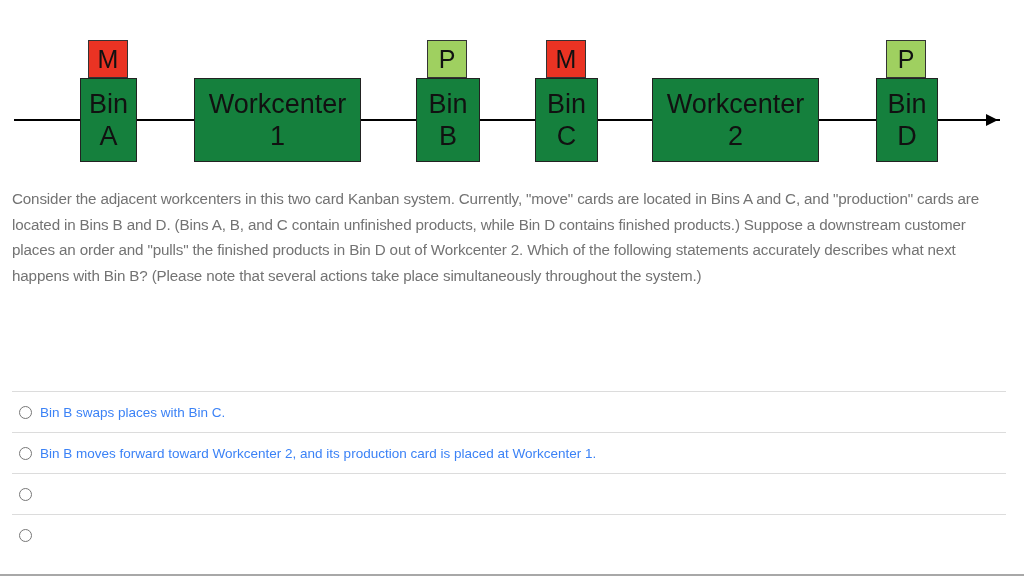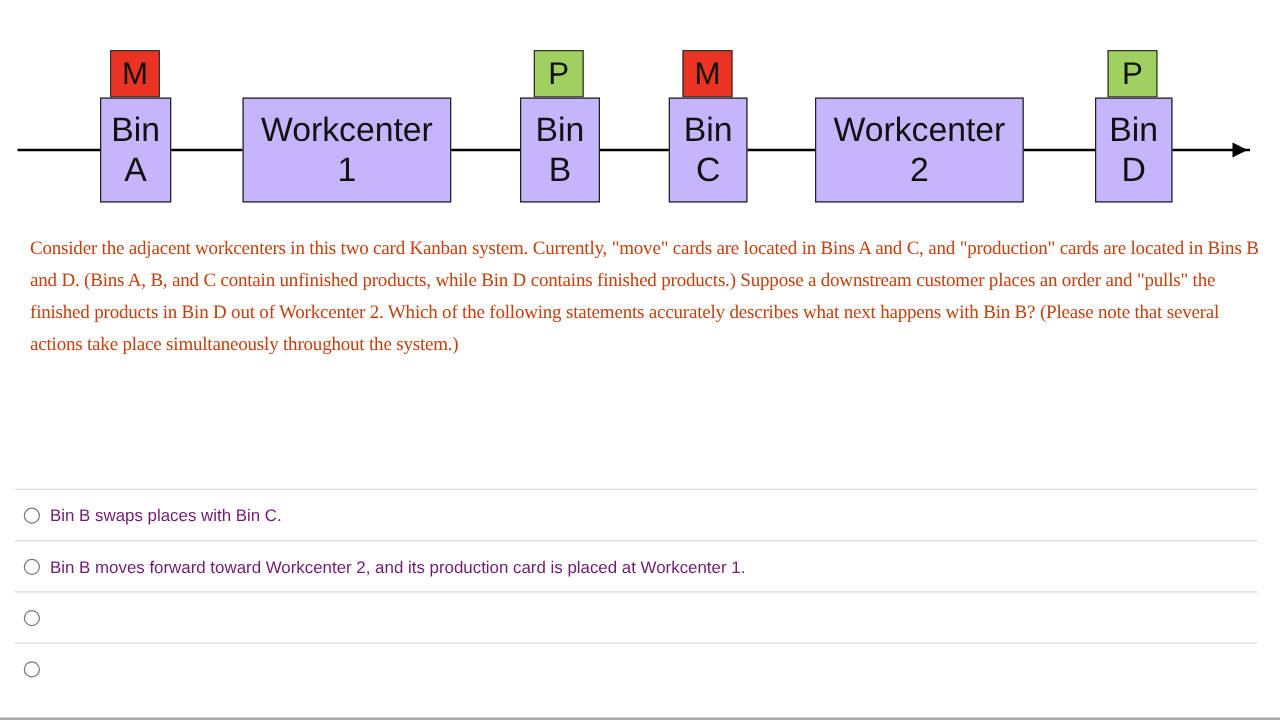--- a/index.html
+++ b/index.html
@@ -4,48 +4,48 @@
   <style>
     html, body { margin: 0; padding: 0; }
     body {
       width: 1024px; height: 576px; background: #ffffff; position: relative; overflow: hidden;
       font-family: "DejaVu Sans", "Liberation Sans", sans-serif;
     }
     .diagram { position: absolute; left: 0; top: 0; width: 1024px; height: 170px; }
     .flow-line { position: absolute; height: 2px; background: #000; top: 119px; }
     .box {
       position: absolute; top: 78px; height: 84px; box-sizing: border-box;
-      border: 1px solid #222; background: #c4b5fd;
+      border: 1px solid #222; background: #15803d;
       display: flex; flex-direction: column; align-items: center; justify-content: center;
       font-family: "Liberation Sans", sans-serif; color: #111; font-size: 27px; line-height: 32px;
       text-align: center;
     }
     .card {
       position: absolute; top: 40px; width: 40px; height: 38px; box-sizing: border-box;
       border: 1px solid #333;
       display: flex; align-items: center; justify-content: center;
       font-family: "Liberation Sans", sans-serif; font-size: 25px; color: #111;
     }
     .card.move { background: #ea3323; }
     .card.prod { background: #9fd060; }
     .arrowhead {
       position: absolute; top: 114px; left: 986px; width: 0; height: 0;
       border-top: 6px solid transparent; border-bottom: 6px solid transparent;
       border-left: 12px solid #000;
     }
     .question {
-      position: absolute; left: 24px; top: 186px; width: 990px;
-      font-family: Liberation Serif, serif; font-size: 15.2px; line-height: 25.5px; color: #c2410c;
+      position: absolute; left: 12px; top: 186px; width: 990px;
+      font-family: Liberation Sans, sans-serif; font-size: 15.2px; line-height: 25.5px; color: #737373;
       letter-spacing: -0.15px;
     }
     .answers { position: absolute; left: 12px; top: 391px; width: 994px; }
     .answer-sep { height: 1px; background: #dcdcdc; }
     .answer {
       height: 40px; display: flex; align-items: center; box-sizing: border-box; padding-left: 7px;
-      font-family: "Liberation Sans", sans-serif; font-size: 13.5px; color: #701a75;
+      font-family: "Liberation Sans", sans-serif; font-size: 13.5px; color: #3b82f6;
     }
     .radio {
       width: 13px; height: 13px; border-radius: 50%; border: 1px solid #777; box-sizing: border-box;
       margin-right: 8px; background: #fff; flex: none;
     }
     .bottom-rule { position: absolute; left: 0; top: 574px; width: 1024px; height: 2px; background: #a8a8a8; }
   </style>
 </head>
 <body>
 

